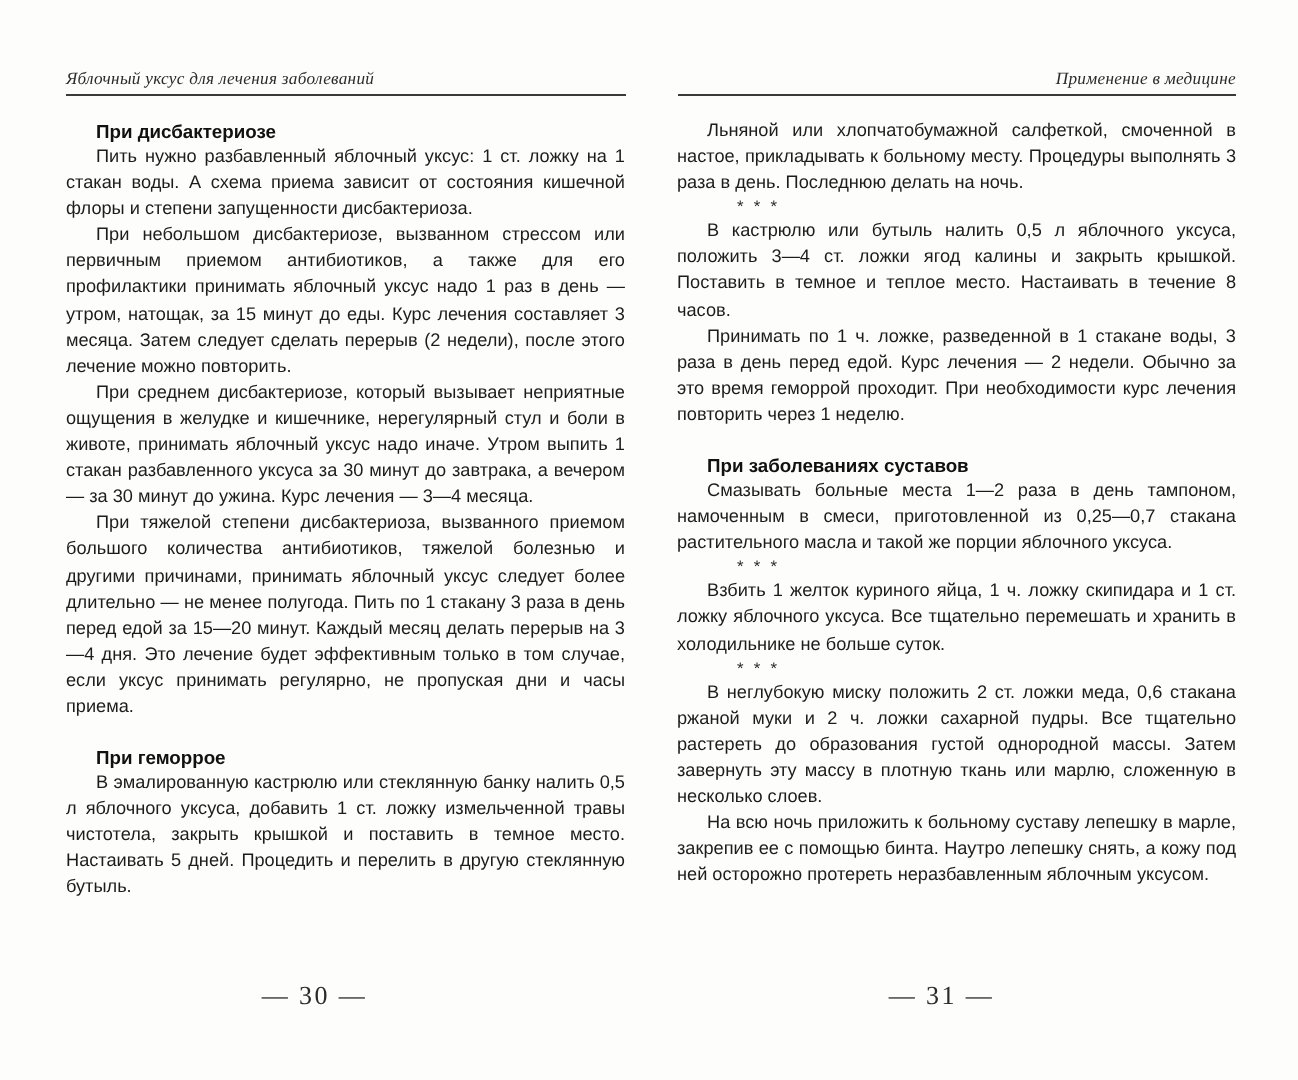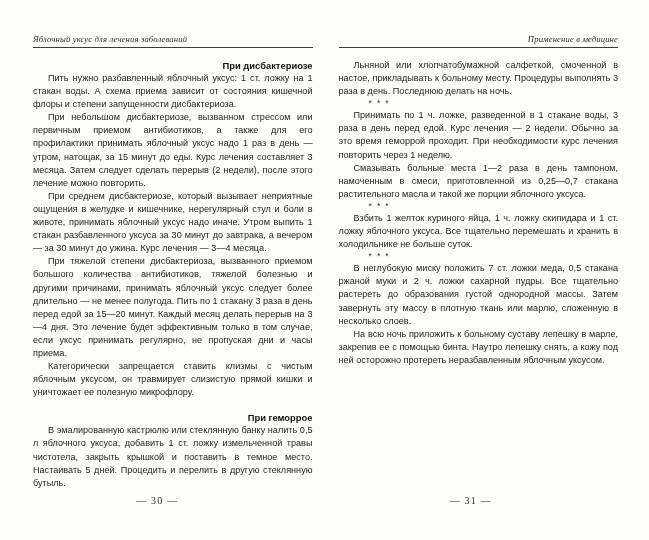--- a/index.html
+++ b/index.html
@@ -71,21 +71,21 @@
     margin: 0;
     text-indent: 15px;
   }
   h3.section-heading {
     font-size: 9.4px;
     font-weight: bold;
     margin: 0;
     padding: 0;
     line-height: 13px;
     text-indent: 15px;
-    text-align: right;
+    text-align: left;
     color: #111;
   }
   h3.section-heading.spaced {
     margin-top: 12px;
   }
   .sep {
     font-size: 8.4px;
     line-height: 11px;
     letter-spacing: 1.4px;
     color: #2b2b2b;
@@ -95,21 +95,21 @@
     text-align: left;
     height: 11px;
   }
   .folio {
     position: absolute;
     bottom: 34px;
     left: 0;
     right: 0;
     text-align: center;
     font-family: "Liberation Serif", serif;
-    font-size: 10px;
+    font-size: 13px;
     letter-spacing: 1.2px;
     color: #2a2a2a;
   }
   .left .folio { padding-right: 10px; }
   .right .folio { padding-right: 32px; }
   .gutter {
     position: absolute;
     left: 324px;
     top: 0;
     width: 1px;
@@ -127,47 +127,48 @@
       <div class="running-head">Яблочный уксус для лечения заболеваний</div>
       <div class="head-rule"></div>
       <div class="col-body">
 
         <h3 class="section-heading">При дисбактериозе</h3>
 
         <p>Пить нужно разбавленный яблочный уксус: 1 ст. ложку на 1 стакан воды. А схема приема зависит от состояния кишечной флоры и степени запущенности дисбактериоза.</p>
         <p>При небольшом дисбактериозе, вызванном стрессом или первичным приемом антибиотиков, а также для его профилактики принимать яблочный уксус надо 1 раз в день — утром, натощак, за 15 минут до еды. Курс лечения составляет 3 месяца. Затем следует сделать перерыв (2 недели), после этого лечение можно повторить.</p>
         <p>При среднем дисбактериозе, который вызывает неприятные ощущения в желудке и кишечнике, нерегулярный стул и боли в животе, принимать яблочный уксус надо иначе. Утром выпить 1 стакан разбавленного уксуса за 30 минут до завтрака, а вечером — за 30 минут до ужина. Курс лечения — 3—4 месяца.</p>
         <p>При тяжелой степени дисбактериоза, вызванного приемом большого количества антибиотиков, тяжелой болезнью и другими причинами, принимать яблочный уксус следует более длительно — не менее полугода. Пить по 1 стакану 3 раза в день перед едой за 15—20 минут. Каждый месяц делать перерыв на 3—4 дня. Это лечение будет эффективным только в том случае, если уксус принимать регулярно, не пропуская дни и часы приема.</p>
-        <p>Категорически запрещается ставить клизмы с чистым яблочным уксусом, он травмирует слизистую прямой кишки и уничтожает ее полезную микрофлору.</p>
 
         <h3 class="section-heading spaced">При геморрое</h3>
 
         <p>В эмалированную кастрюлю или стеклянную банку налить 0,5 л яблочного уксуса, добавить 1 ст. ложку измельченной травы чистотела, закрыть крышкой и поставить в темное место. Настаивать 5 дней. Процедить и перелить в другую стеклянную бутыль.</p>
       </div>
       <div class="folio">— 30 —</div>
     </div>
 
     <div class="page-half right">
       <div class="running-head">Применение в медицине</div>
       <div class="head-rule"></div>
       <div class="col-body">
 
         <p>Льняной или хлопчатобумажной салфеткой, смоченной в настое, прикладывать к больному месту. Процедуры выполнять 3 раза в день. Последнюю делать на ночь.</p>
         <p class="sep">* * *</p>
 
+        <p>В кастрюлю или бутыль налить 0,5 л яблочного уксуса, положить 3—4 ст. ложки ягод калины и закрыть крышкой. Поставить в темное и теплое место. Настаивать в течение 8 часов.</p>
         <p>Принимать по 1 ч. ложке, разведенной в 1 стакане воды, 3 раза в день перед едой. Курс лечения — 2 недели. Обычно за это время геморрой проходит. При необходимости курс лечения повторить через 1 неделю.</p>
 
+        <h3 class="section-heading spaced">При заболеваниях суставов</h3>
 
         <p>Смазывать больные места 1—2 раза в день тампоном, намоченным в смеси, приготовленной из 0,25—0,7 стакана растительного масла и такой же порции яблочного уксуса.</p>
         <p class="sep">* * *</p>
 
         <p>Взбить 1 желток куриного яйца, 1 ч. ложку скипидара и 1 ст. ложку яблочного уксуса. Все тщательно перемешать и хранить в холодильнике не больше суток.</p>
         <p class="sep">* * *</p>
 
-        <p>В неглубокую миску положить 7 ст. ложки меда, 0,5 стакана ржаной муки и 2 ч. ложки сахарной пудры. Все тщательно растереть до образования густой однородной массы. Затем завернуть эту массу в плотную ткань или марлю, сложенную в несколько слоев.</p>
+        <p>В неглубокую миску положить 2 ст. ложки меда, 0,6 стакана ржаной муки и 2 ч. ложки сахарной пудры. Все тщательно растереть до образования густой однородной массы. Затем завернуть эту массу в плотную ткань или марлю, сложенную в несколько слоев.</p>
         <p>На всю ночь приложить к больному суставу лепешку в марле, закрепив ее с помощью бинта. Наутро лепешку снять, а кожу под ней осторожно протереть неразбавленным яблочным уксусом.</p>
       </div>
       <div class="folio">— 31 —</div>
     </div>
 
   </div>
   <div class="gutter"></div>
 </div>
 
 </body></html>

